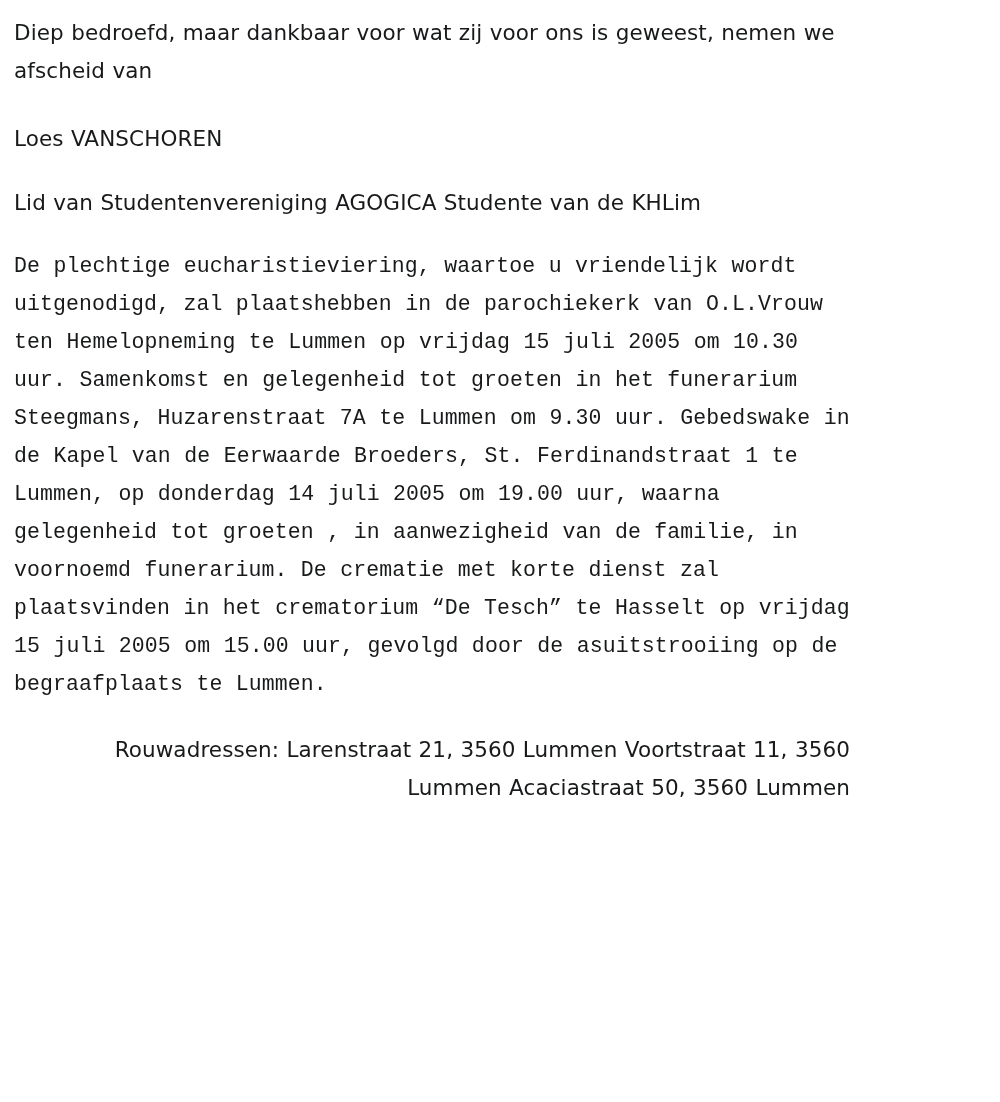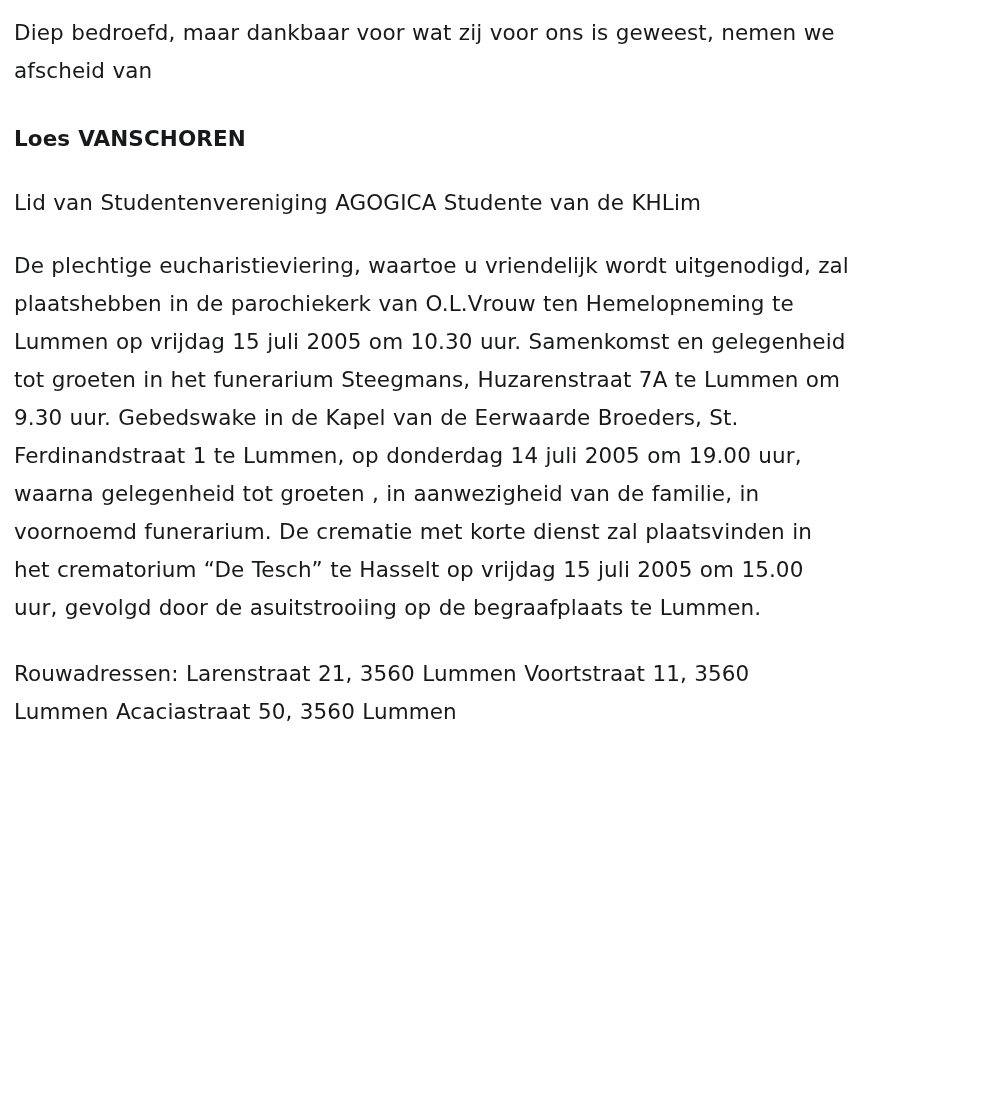--- a/index.html
+++ b/index.html
@@ -22,35 +22,37 @@
     background: #ffffff;
   }
   .para {
     font-size: 21.5px;
     line-height: 38px;
     letter-spacing: 0.1px;
     margin: 0 0 25px 0;
     word-spacing: 0.4px;
   }
   .para.name {
-    font-weight: bold;
+    font-weight: normal;
     margin-bottom: 26px;
   }
   .para.intro {
     margin-bottom: 30px;
   }
   .para.memberships {
   }
   .para.birth {
     margin-bottom: 27px;
   }
   .para.ceremony {
     margin-bottom: 28px;
+    font-family: Liberation Mono, monospace;
   }
   .para.addresses {
+    text-align: right;
   }
   .para.closing {
     margin-bottom: 0;
   }
   .para.ceremony,
   .para.intro,
   .para.birth,
   .para.addresses,
   .para.closing,
   .para.memberships {

